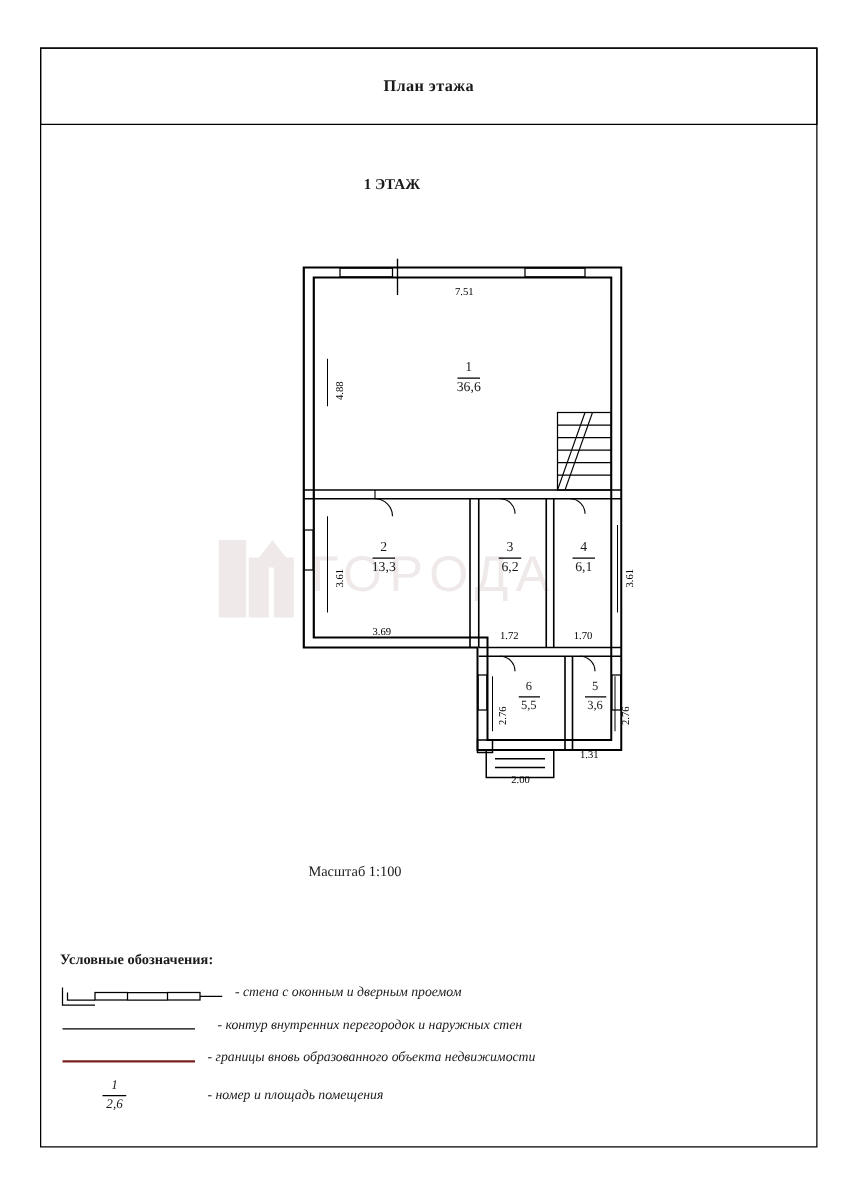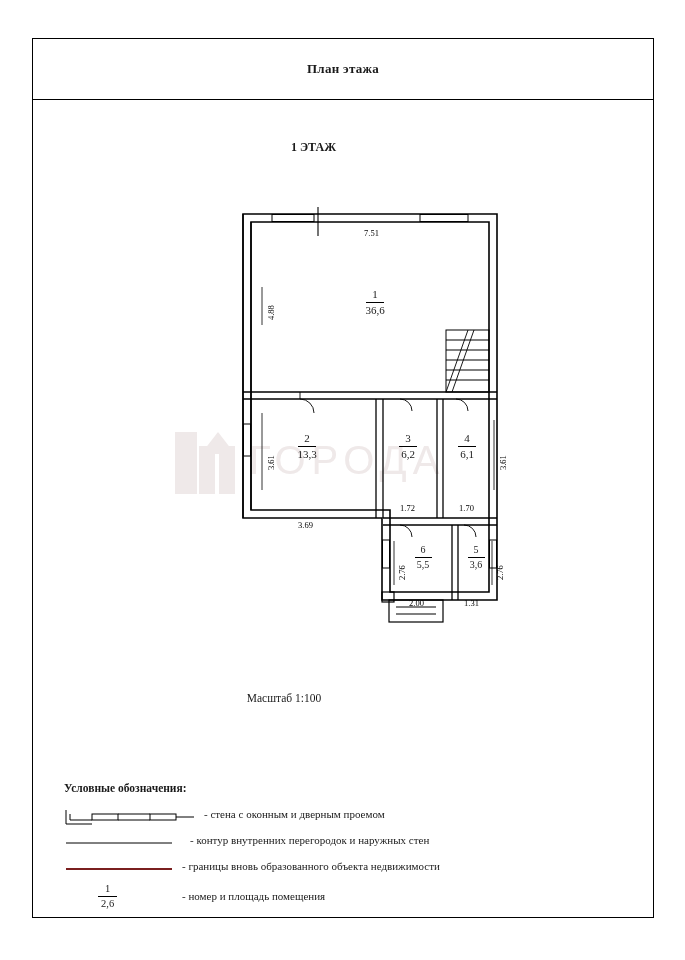--- a/index.html
+++ b/index.html
@@ -148,34 +148,34 @@
   }
   .room-label .area {
     display: block;
     padding-top: 1px;
   }
   .room-label.small { font-size: 10px; }
 
   
   .legend {
     position: absolute;
-    left: 64px;
+    left: 48px;
     top: 762px;
     width: 580px;
-    margin-top: 20px;
   }
   .legend-title {
     font-size: 11.5px;
     font-weight: bold;
     margin-bottom: 14px;
   }
   .legend-row {
     position: relative;
     height: 26px;
     font-size: 11px;
+    font-style: italic;
   }
   .legend-row .lr-text {
     position: absolute;
     left: 140px;
     top: 0;
     font-size: 11px;
     white-space: nowrap;
   }
   .legend-sym {
     position: absolute;
@@ -308,26 +308,26 @@
         <line x1="394" y1="541" x2="394" y2="585"></line>
         <line x1="492" y1="541" x2="492" y2="585"></line>
       </g>
     </svg>
   </div>
 
   <div class="dim" style="left:364px; top:228px;">7.51</div>
   <div class="dim vert" style="left:266px; top:320px;">4.88</div>
   <div class="dim vert" style="left:266px; top:470px;">3.61</div>
   <div class="dim vert" style="left:498px; top:470px;">3.61</div>
-  <div class="dim" style="left:298px; top:520px;">3.69</div>
+  <div class="dim" style="left:298px; top:500px;">3.69</div>
   <div class="dim" style="left:400px; top:503px;">1.72</div>
   <div class="dim" style="left:459px; top:503px;">1.70</div>
   <div class="dim vert" style="left:397px; top:580px;">2.76</div>
   <div class="dim vert" style="left:495px; top:580px;">2.76</div>
-  <div class="dim" style="left:409px; top:598px;">2.00</div>
+  <div class="dim" style="left:409px; top:618px;">2.00</div>
   <div class="dim" style="left:464px; top:598px;">1.31</div>
 
   <div class="room-label" style="left:344px; top:288px; width:62px;">
     <span class="num">1</span>
     <span class="area">36,6</span>
   </div>
   <div class="room-label" style="left:277px; top:432px; width:60px;">
     <span class="num">2</span>
     <span class="area">13,3</span>
   </div>

